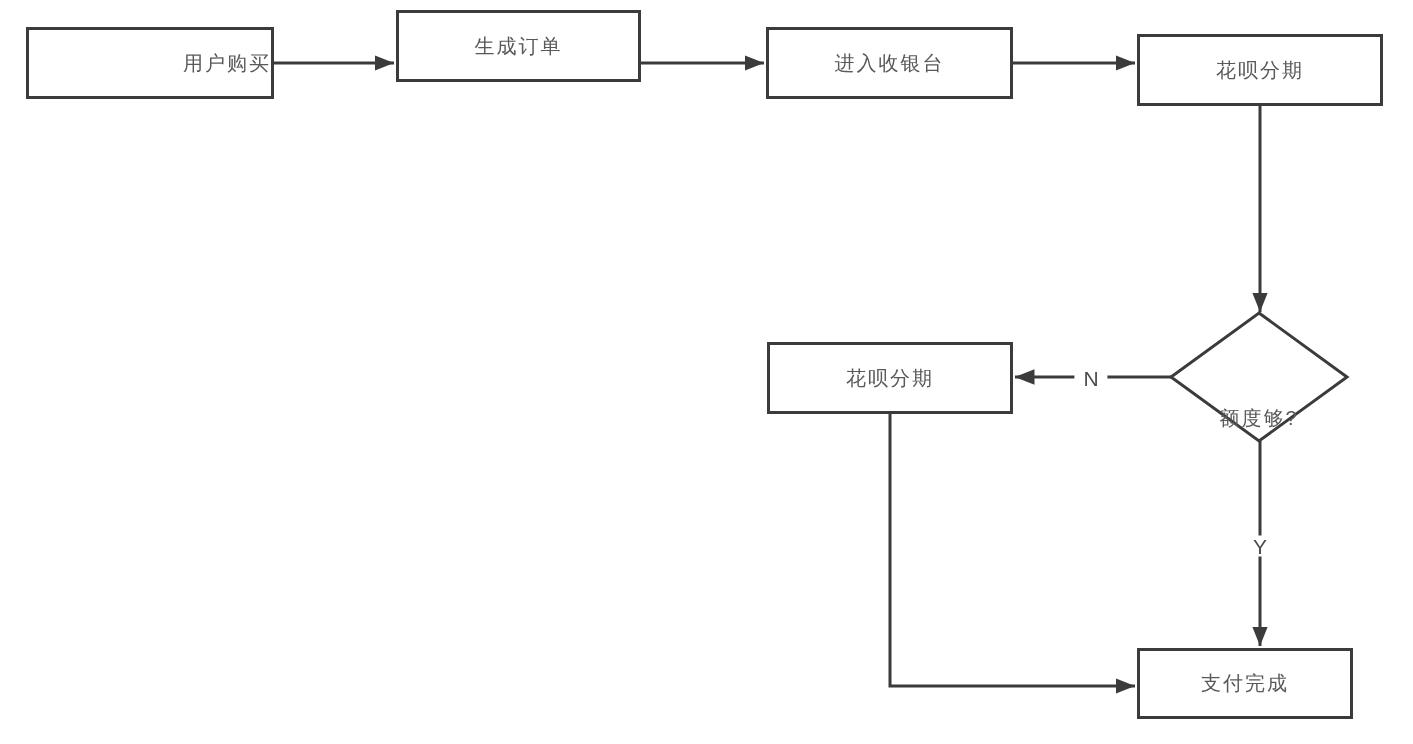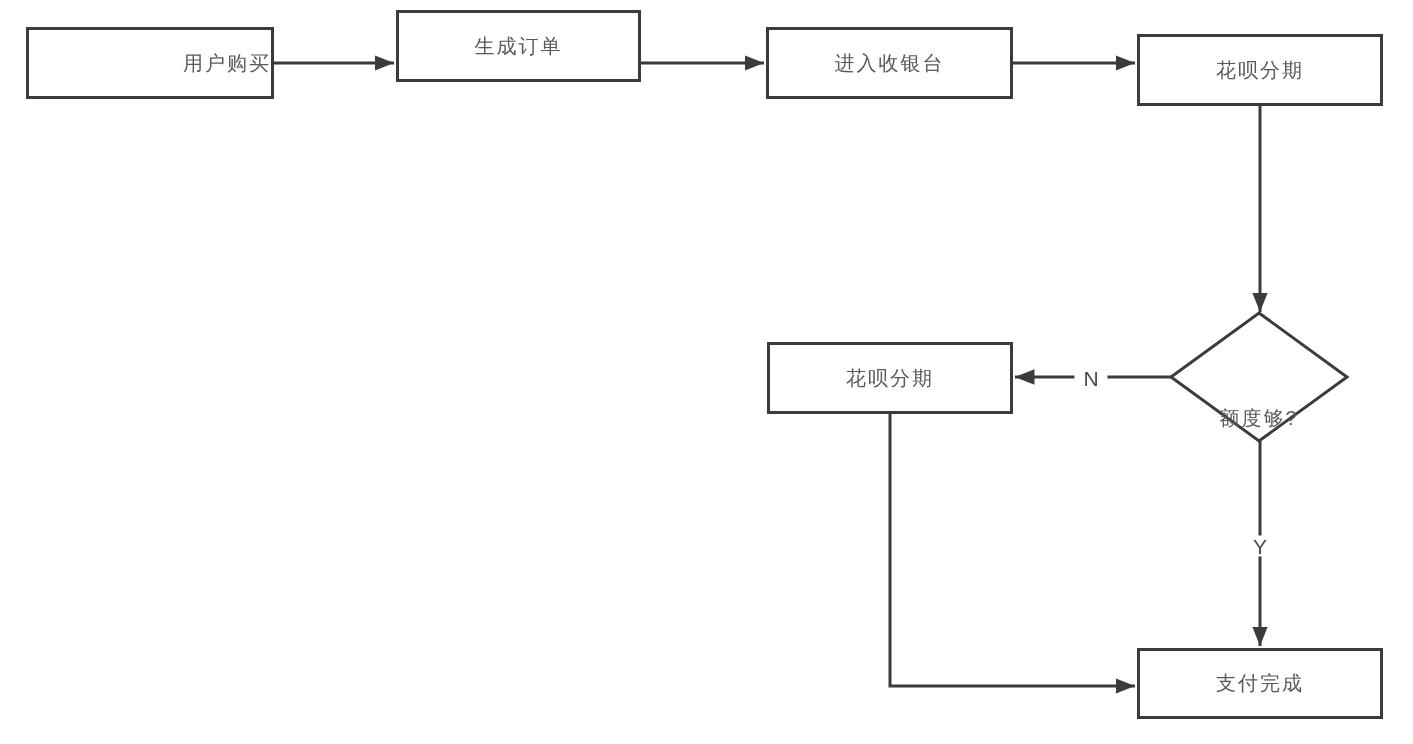--- a/index.html
+++ b/index.html
@@ -109,21 +109,21 @@
   </div>
 
   <div class="diamond-label" style="left:1179px; top:362px; width:160px; height:32px;margin-top:40px;">
     <span>额度够?</span>
   </div>
 
   <div class="node" style="left:767px; top:342px; width:246px; height:72px;">
     <span>花呗分期</span>
   </div>
 
-  <div class="node" style="left:1137px; top:648px; width:246px; height:71px;">
+  <div class="node" style="left:1137px; top:648px; width:216px; height:71px;">
     <span>支付完成</span>
   </div>
 
   <span class="edge-label" style="left:1091px; top:378px;">N</span>
 
   <span class="edge-label" style="left:1260px; top:546px;">Y</span>
 
 </div>
 
 </body></html>

